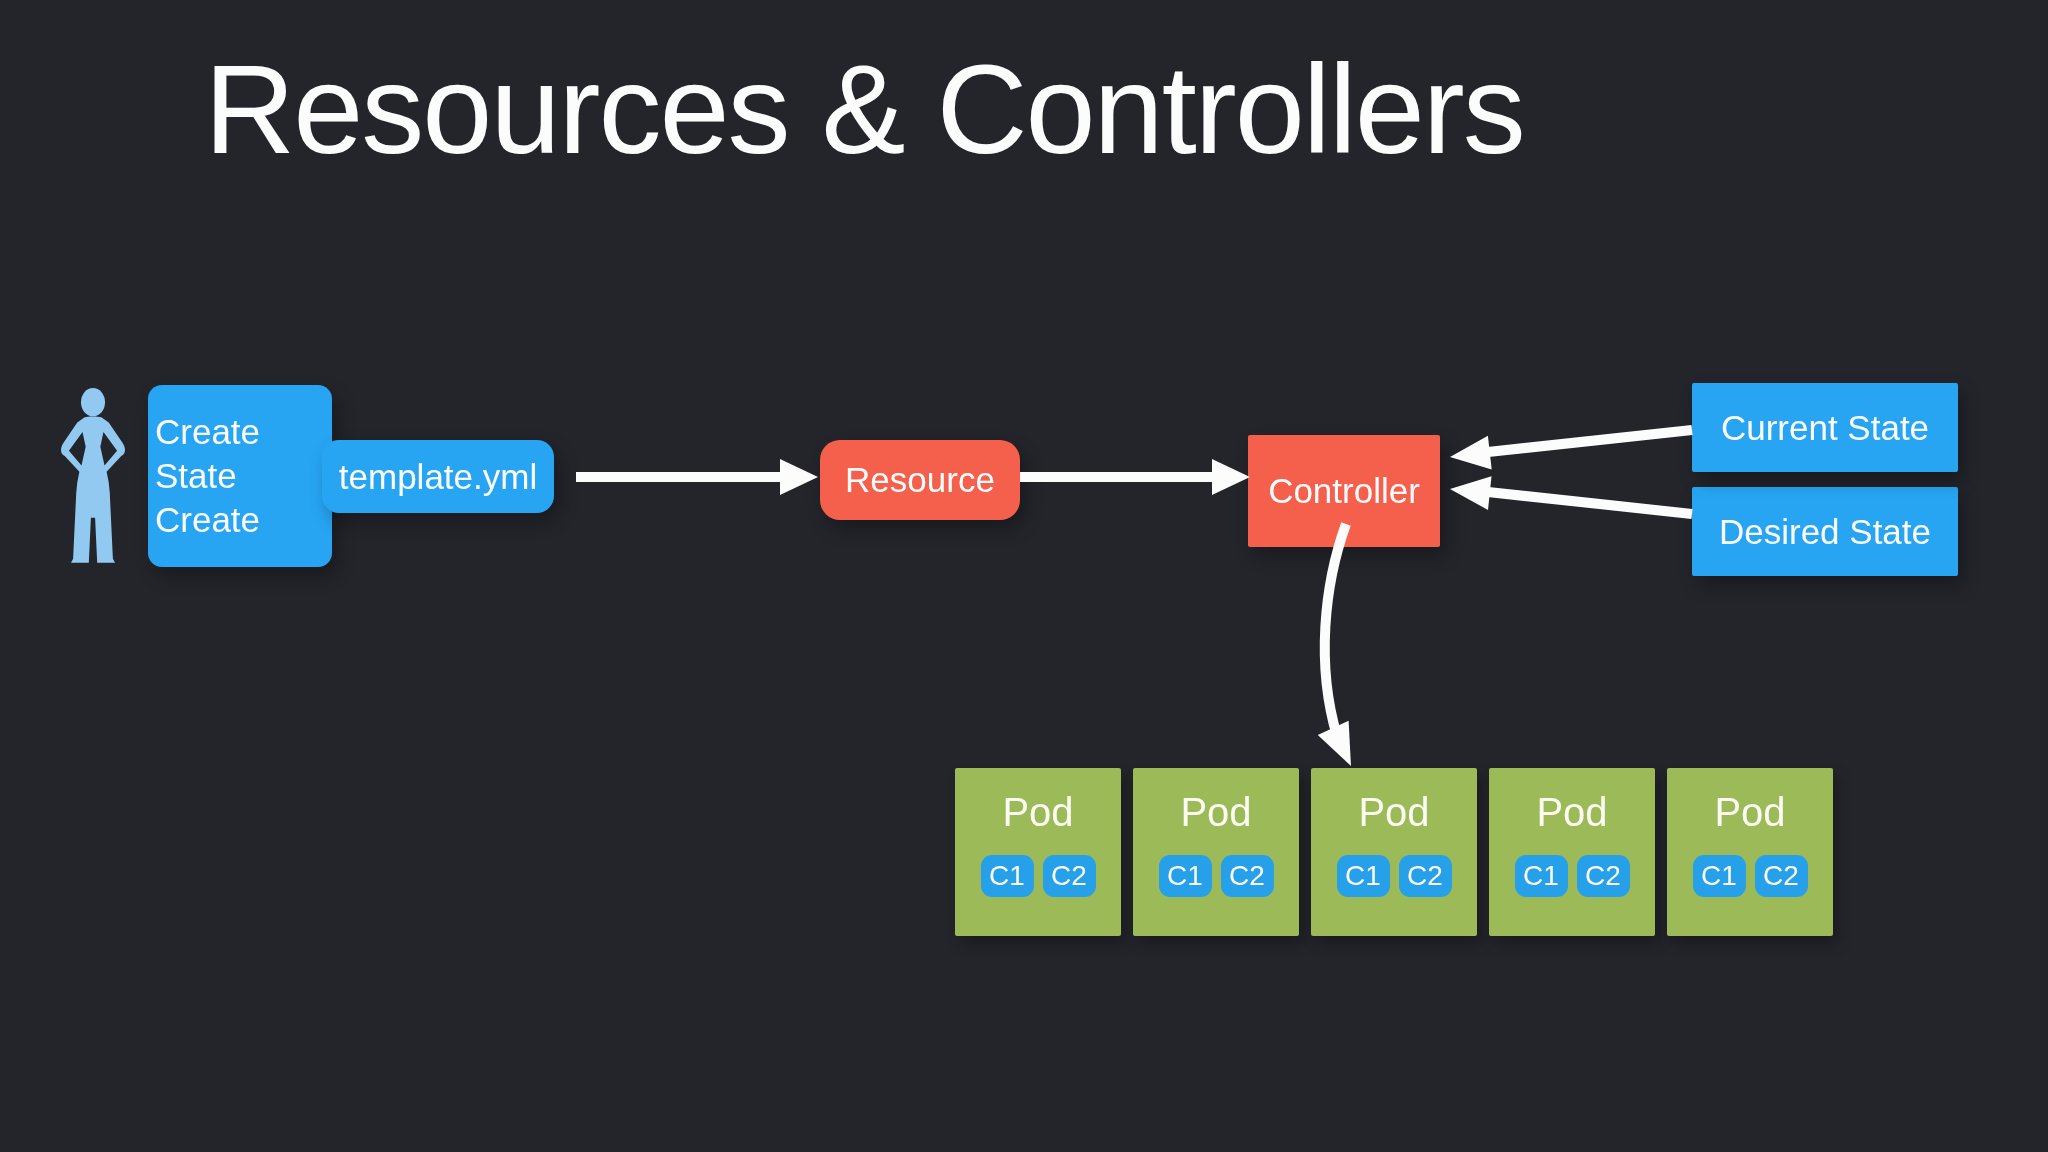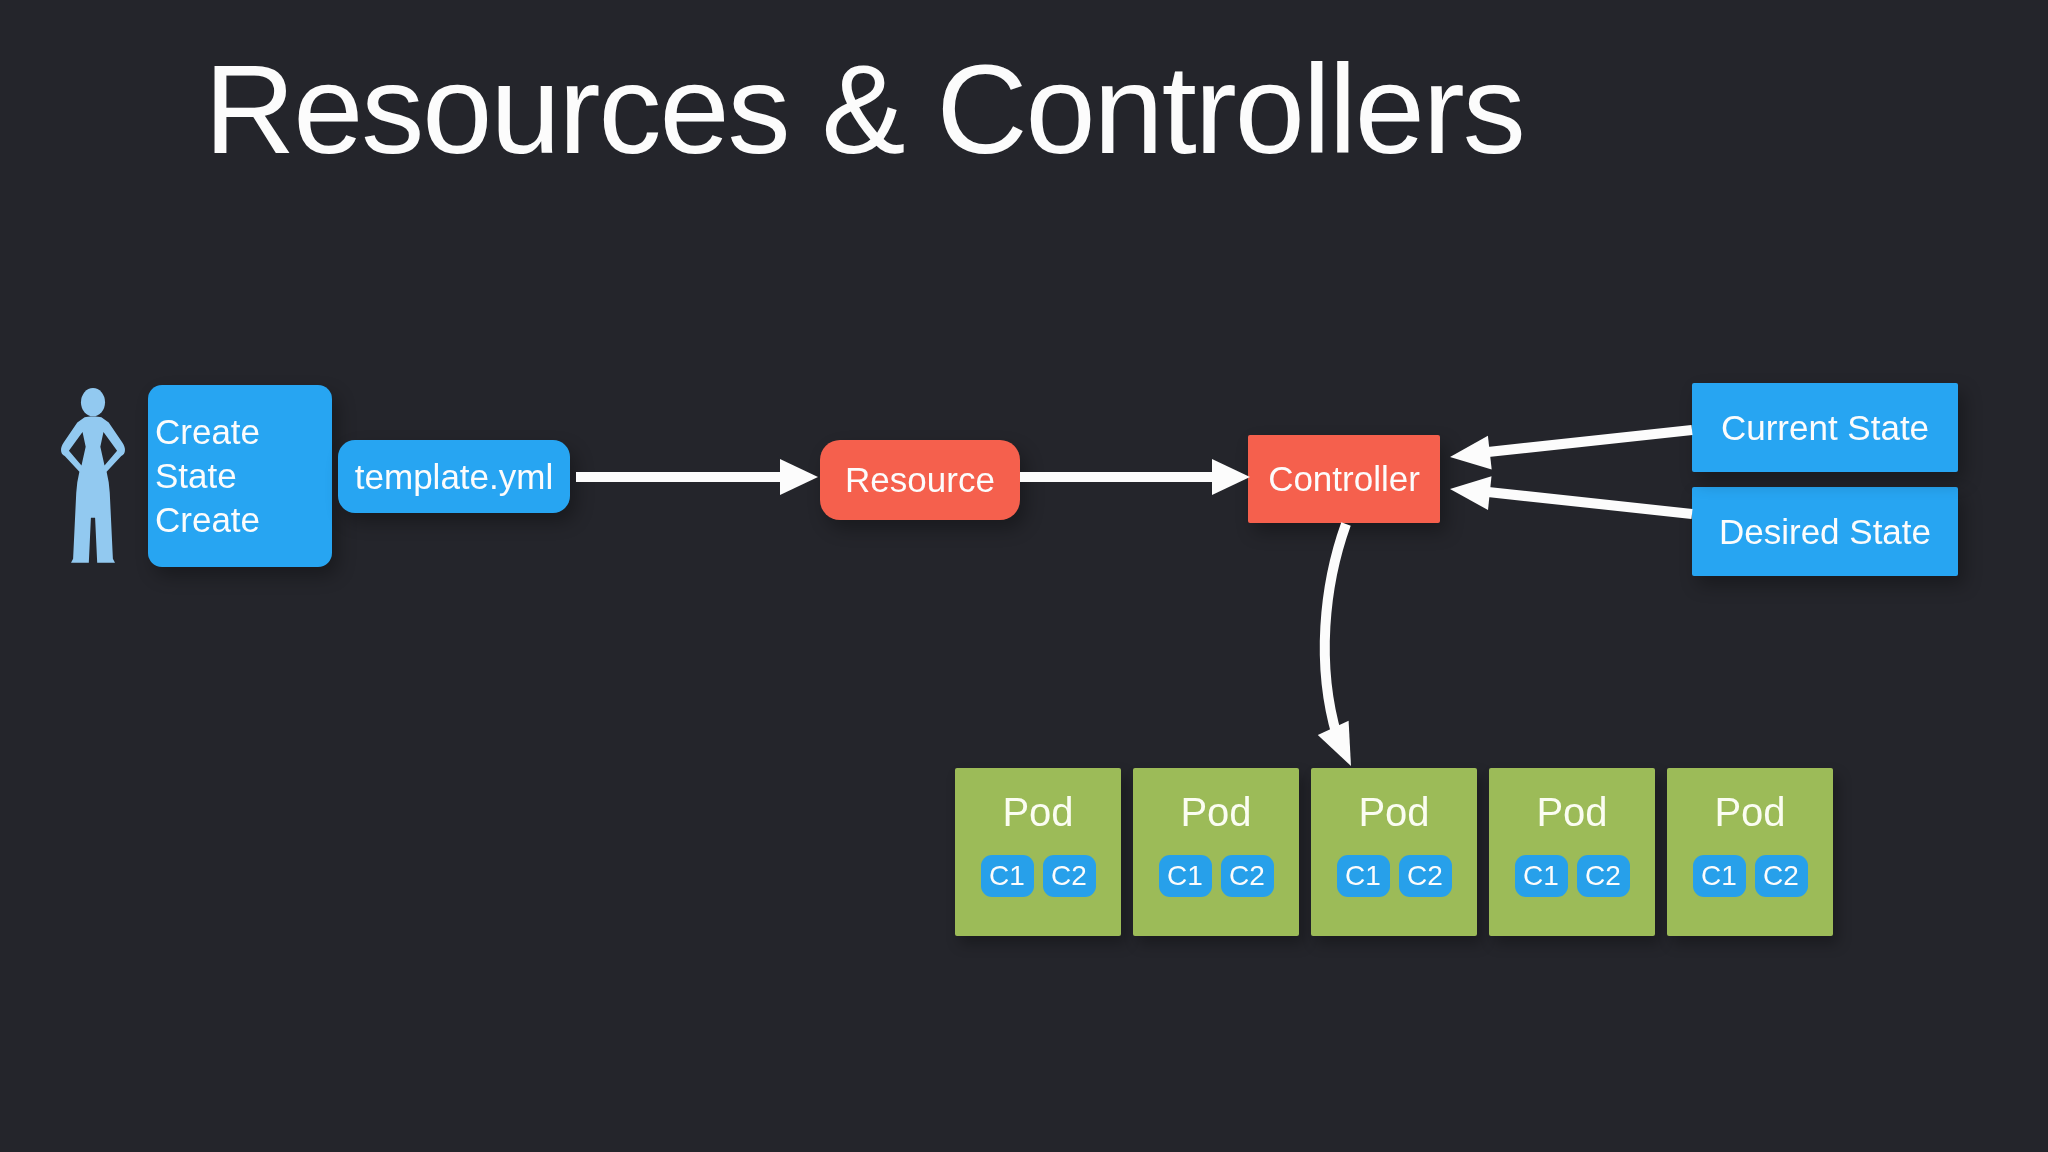--- a/index.html
+++ b/index.html
@@ -46,23 +46,23 @@
     left:148px;top:385px;width:184px;height:182px;
     justify-content:flex-start;
     padding-left:7px;
   }
   .actor-lines{display:flex;flex-direction:column;line-height:44px;}
 
   .person{
     position:absolute;left:56px;top:388px;width:74px;height:178px;
   }
 
-  .template-box{left:338px;top:440px;width:232px;height:73px;}
+  .template-box{left:322px;top:440px;width:232px;height:73px;}
   .resource-box{left:820px;top:440px;width:200px;height:80px;}
-  .controller-box{left:1248px;top:435px;width:192px;height:88px;}
+  .controller-box{left:1248px;top:435px;width:192px;height:112px;}
   .current-box{left:1692px;top:383px;width:266px;height:89px;}
   .desired-box{left:1692px;top:487px;width:266px;height:89px;}
 
   .arrows{
     position:absolute;left:0;top:0;width:2048px;height:1152px;
     pointer-events:none;
   }
   .arrows path,.arrows line{stroke:var(--arrow,#fcfcfc);fill:none;}
   .arrows polygon{fill:var(--arrow,#fcfcfc);}
 

